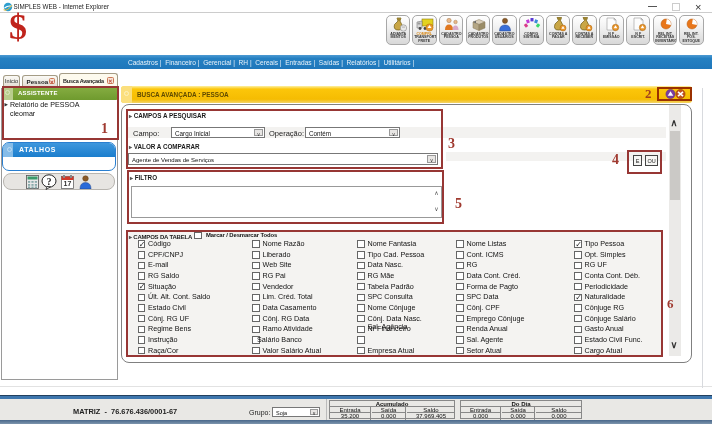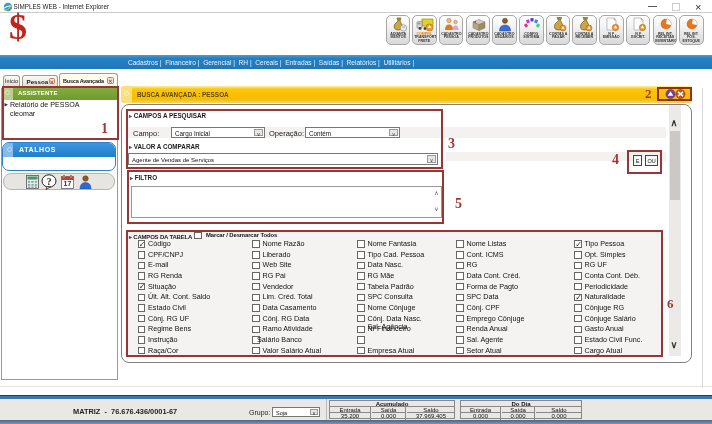--- a/index.html
+++ b/index.html
@@ -301,21 +301,21 @@
 <div class="sechdr" style="left:129px;top:232.5px;font-size:6px;letter-spacing:-0.2px"><span class="arr">▸</span> CAMPOS DA TABELA</div>
 <div class="cb" style="left:194px;top:231.5px"></div>
 <div class="abs" style="left:206px;top:232px;font-size:5.9px;letter-spacing:-0.1px;font-weight:bold;color:#111">Marcar / Desmarcar Todos</div>
 <div class="cb ck" style="left:137.5px;top:240.3px"></div>
     <div class="cl" style="left:148.0px;top:239.1px">Código</div>
 <div class="cb" style="left:137.5px;top:251.0px"></div>
     <div class="cl" style="left:148.0px;top:249.8px">CPF/CNPJ</div>
 <div class="cb" style="left:137.5px;top:261.6px"></div>
     <div class="cl" style="left:148.0px;top:260.4px">E-mail</div>
 <div class="cb" style="left:137.5px;top:272.2px"></div>
-    <div class="cl" style="left:148.0px;top:271.1px">RG Renda</div>
+    <div class="cl" style="left:148.0px;top:271.1px">RG Saldo</div>
 <div class="cb ck" style="left:137.5px;top:282.9px"></div>
     <div class="cl" style="left:148.0px;top:281.7px">Situação</div>
 <div class="cb" style="left:137.5px;top:293.6px"></div>
     <div class="cl" style="left:148.0px;top:292.4px">Últ. Alt. Cont. Saldo</div>
 <div class="cb" style="left:137.5px;top:304.2px"></div>
     <div class="cl" style="left:148.0px;top:303.0px">Estado Civil</div>
 <div class="cb" style="left:137.5px;top:314.9px"></div>
     <div class="cl" style="left:148.0px;top:313.7px">Cônj. RG UF</div>
 <div class="cb" style="left:137.5px;top:325.5px"></div>
     <div class="cl" style="left:148.0px;top:324.3px">Regime Bens</div>

